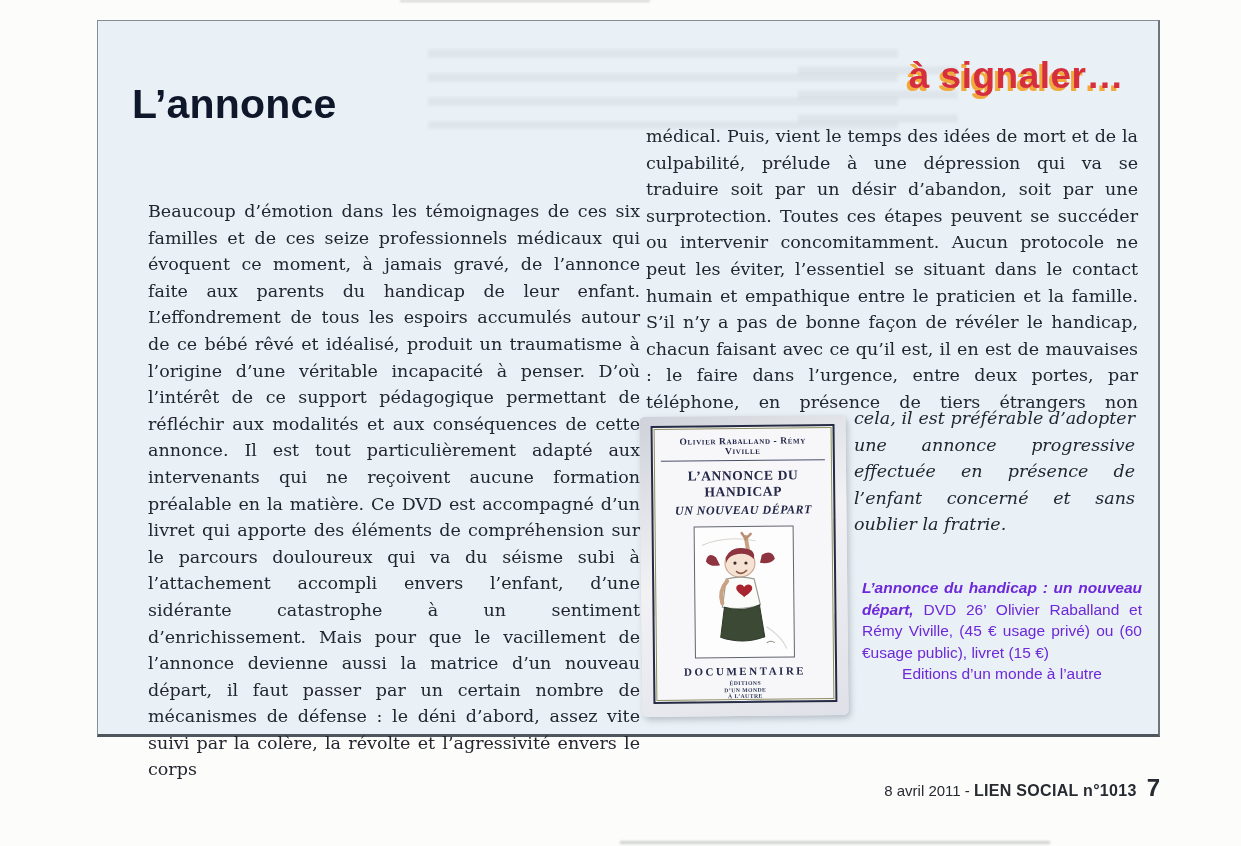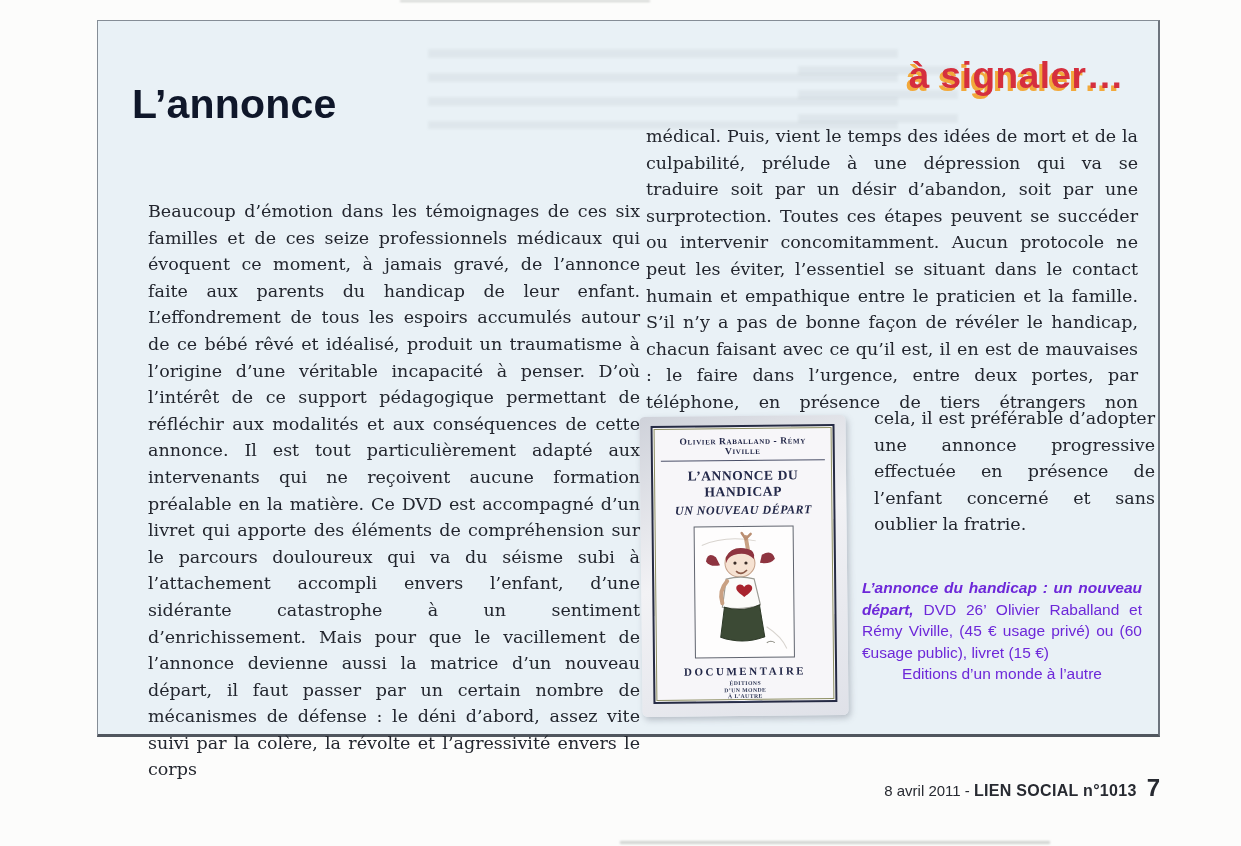--- a/index.html
+++ b/index.html
@@ -39,21 +39,21 @@
   }
 
   
   .body-text{
     font-family:"DejaVu Serif","Liberation Serif",serif;
     font-size:17.5px;line-height:26.6px;color:#23262e;
     text-align:justify;margin:0;
   }
   .col-left  {position:absolute;left:33px; top:177px;width:492px;margin-left:17px;}
   .col-right {position:absolute;left:548px;top:102px;width:492px;}
-  .col-beside{position:absolute;left:776px;top:384px;width:281px;}
+  .col-beside{position:absolute;left:756px;top:384px;width:281px;font-style:italic;}
 
   
   .dvd{
     position:absolute;left:543px;top:395px;width:206px;height:300px;
     background:linear-gradient(155deg,#cfd2da 0%,#f2f2f5 45%,#dfe1e8 100%);
     border-radius:5px;transform:rotate(-.6deg);
     box-shadow:2px 3px 6px rgba(90,95,110,.35);
   }
   .dvd-inner{
     position:absolute;left:11px;top:9px;right:11px;bottom:13px;

